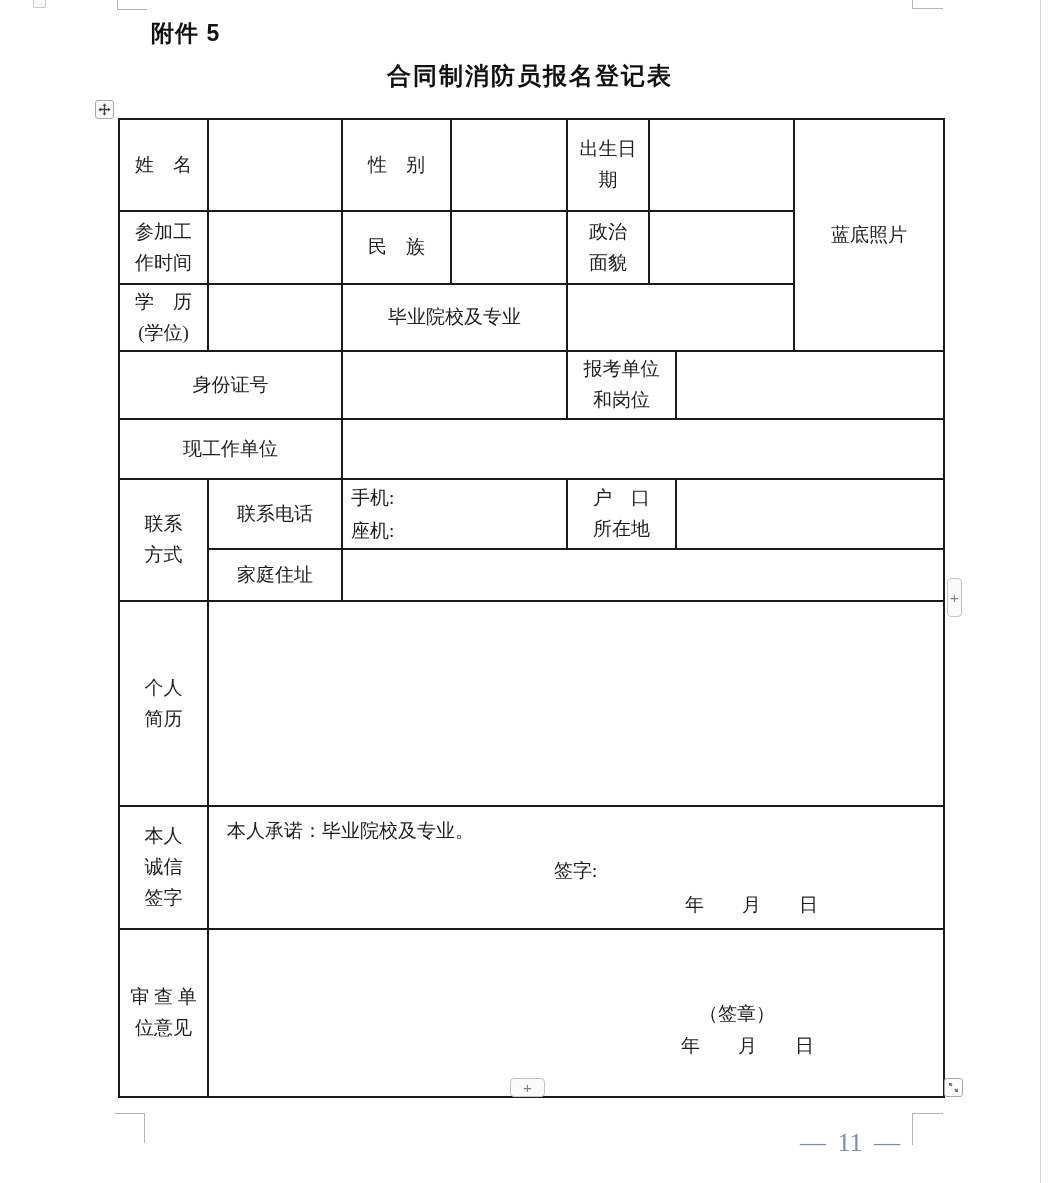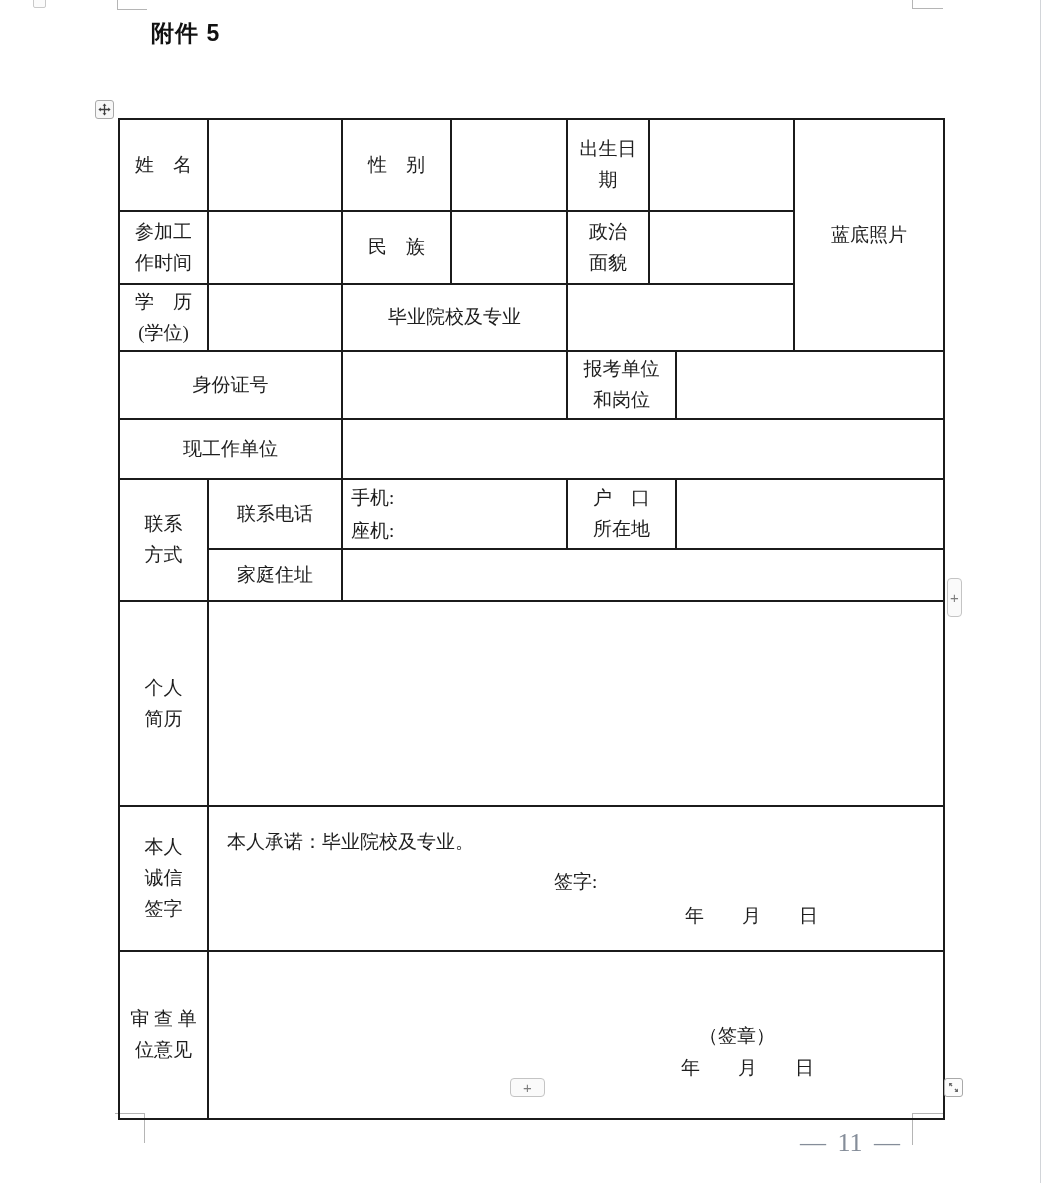--- a/index.html
+++ b/index.html
@@ -26,21 +26,21 @@
 
   
   .form-table { position:absolute; left:118px; top:118px; width:825px; border-collapse:collapse; table-layout:fixed; }
   .form-table td { border:2px solid #1b1b1b; overflow:hidden; }
   td.lbl { text-align:center; vertical-align:middle; white-space:pre-line;
     font-size:19px; color:#1e1e1e; line-height:1.62; }
   td.phone-cell { text-align:left; vertical-align:middle; white-space:pre-line;
     font-size:19px; color:#1e1e1e; line-height:1.75; padding-left:8px;border-radius:13px; }
   .r1 { height:92px;margin-top:16px; } .r2 { height:73px; } .r3 { height:67px; } .r4 { height:68px;margin-top:32px; }
   .r5 { height:60px; } .r6 { height:70px; } .r7 { height:52px; } .r8 { height:205px; }
-  .r9 { height:145px; } .r10 { height:168px; }
+  .r9 { height:123px; } .r10 { height:168px; }
 
   .cell-abs { position:relative; width:100%; font-size:19px; color:#1e1e1e; }
   .cell-abs span { position:absolute; white-space:pre; }
   .r9 .cell-abs { height:119px; } .r10 .cell-abs { height:164px; }
   .promise-text { left:18px; top:10px; }
   .sign-label { left:345px; top:50px; }
   .sign-date { left:476px; top:84px; }
   .seal-label { left:490px; top:70px; }
   .review-date { left:472px; top:102px; }
 
@@ -64,20 +64,21 @@
 
   <div class="app-strip"></div>
 
   <div class="crop crop-tl"></div>
   <div class="crop crop-tr"></div>
   <div class="crop crop-bl"></div>
   <div class="crop crop-br"></div>
   <div class="stub-rect"></div>
 
   <div class="attachment">附件 5</div>
+  <div class="doc-title">合同制消防员报名登记表</div>
 
   <div class="widget-box move-handle">
     <span style="display:flex;">
       <svg width="13" height="13" viewBox="0 0 16 16">
           <path d="M8 0.5 L10.4 3.4 H8.8 V7.2 H12.6 V5.6 L15.5 8 L12.6 10.4 V8.8 H8.8 V12.6 H10.4 L8 15.5 L5.6 12.6 H7.2 V8.8 H3.4 V10.4 L0.5 8 L3.4 5.6 V7.2 H7.2 V3.4 H5.6 Z" fill="#3d3d3d"></path>
         </svg>
     </span>
   </div>
 
   <table class="form-table">

